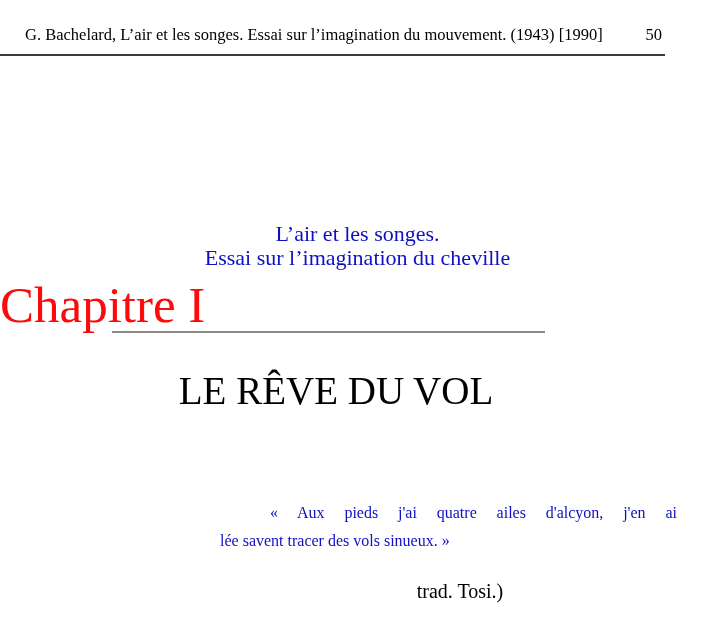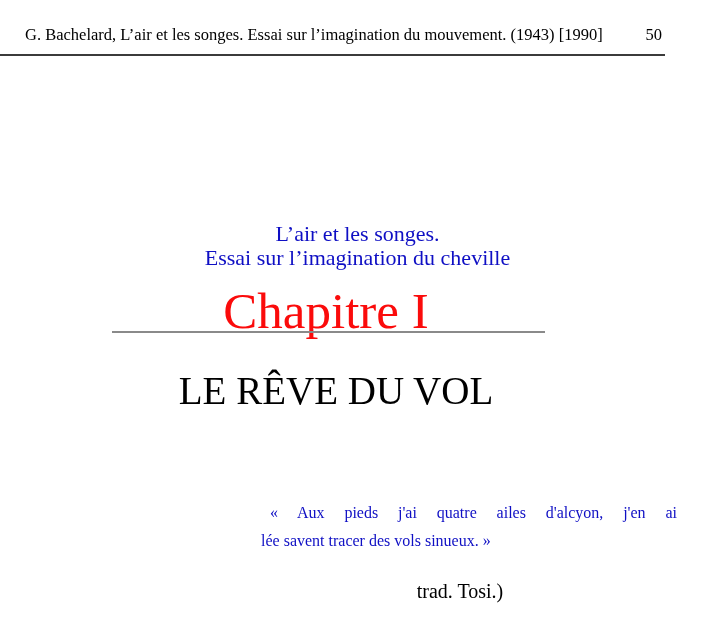--- a/index.html
+++ b/index.html
@@ -47,23 +47,23 @@
     text-align: center;
     font-size: 22px;
     line-height: 24px;
     color: var(--title-blue, #0000cd);
     margin-top: 8px;
   }
   
   .chapter-heading {
     position: absolute;
     left: 0;
-    top: 286px;
+    top: 280px;
     width: 652px;
-    text-align: center;
+    text-align: left;
     font-size: 51px;
     line-height: 1;
     color: var(--chapter-red, #ff0000);
   }
   .chapter-rule {
     position: absolute;
     left: 112px;
     top: 331px;
     width: 433px;
     height: 2px;
@@ -89,21 +89,21 @@
     font-size: 16px;
     line-height: 28px;
     color: var(--quote-blue, #0000cd);
   }
   .qline {
     display: block;
     text-align: justify;
     text-align-last: justify;
   }
   .qline.indent { text-indent: 50px; }
-  .qline.lastline { text-align-last: left; margin-left: 41px; }
+  .qline.lastline { text-align-last: left; }
   
   .attribution {
     position: absolute;
     left: 230px;
     top: 579px;
     width: 460px;
     text-align: center;
     font-size: 20px;
     line-height: 25px;
     color: #000;

